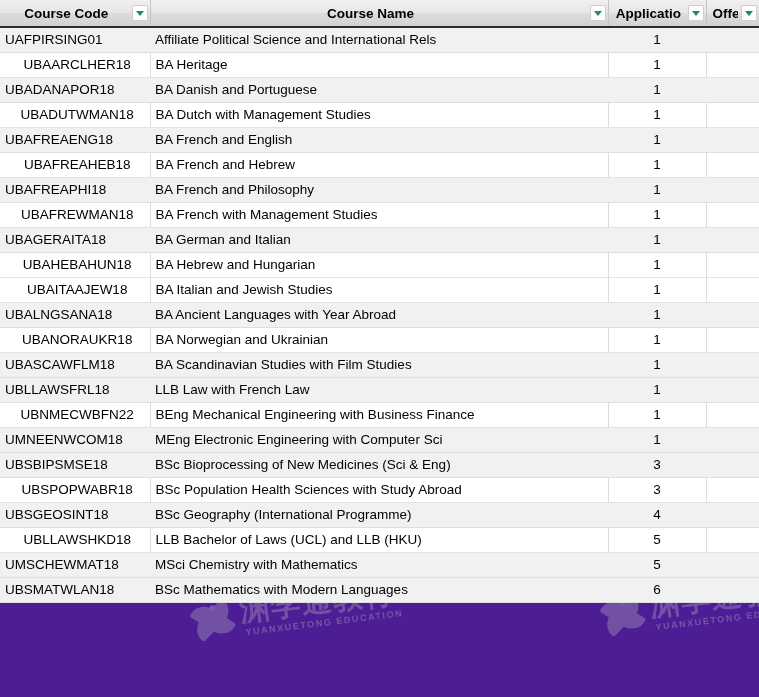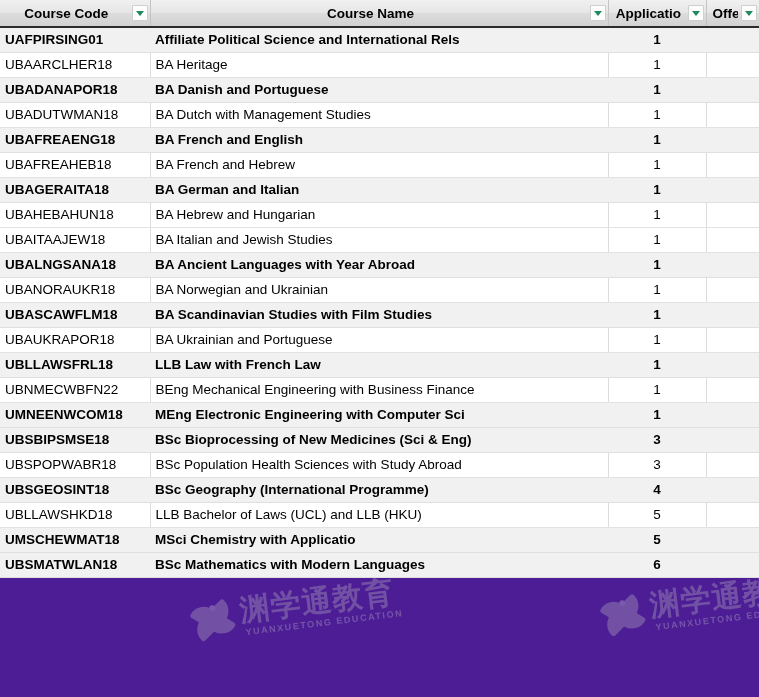--- a/index.html
+++ b/index.html
@@ -169,30 +169,29 @@
     box-sizing: border-box;
   }
   tbody td.num { text-align: center; padding: 0; }
   tbody td.blank { padding: 0; }
 
   
   tbody tr.band td {
     background: #f1f1f1;
     border-top: 1px solid #dfdfdf;
     border-bottom: 1px solid #dfdfdf;
-    font-weight: bold;
   }
   tbody tr.plain td {
     background: #ffffff;
     border-top: 1px solid #e2e2e2;
     border-bottom: 1px solid #e2e2e2;
     border-right: 1px solid #dcdcdc;
   }
   tbody tr.plain td:last-child { border-right: none; }
-  tbody tr.plain td:first-child { border-left: none; }
+  tbody tr.plain td:first-child { border-left: none; text-align: center; }
 
   
   tbody tr:first-child td { border-top: none; }
 </style>
 </head>
 <body>
 
 <div id="sheet">
 
   <div class="wm-layer">
@@ -393,20 +392,32 @@
           <td class="num">1</td>
           <td class="num blank"></td>
         </tr>
         <tr class="plain">
           <td>UBAFREAHEB18</td>
           <td>BA French and Hebrew</td>
           <td class="num">1</td>
           <td class="num blank"></td>
         </tr>
         <tr class="band">
+          <td>UBAFREAPHI18</td>
+          <td>BA French and Philosophy</td>
+          <td class="num">1</td>
+          <td class="num blank"></td>
+        </tr>
+        <tr class="plain">
+          <td>UBAFREWMAN18</td>
+          <td>BA French with Management Studies</td>
+          <td class="num">1</td>
+          <td class="num blank"></td>
+        </tr>
+        <tr class="band">
           <td>UBAGERAITA18</td>
           <td>BA German and Italian</td>
           <td class="num">1</td>
           <td class="num blank"></td>
         </tr>
         <tr class="plain">
           <td>UBAHEBAHUN18</td>
           <td>BA Hebrew and Hungarian</td>
           <td class="num">1</td>
           <td class="num blank"></td>
@@ -425,26 +436,20 @@
         </tr>
         <tr class="plain">
           <td>UBANORAUKR18</td>
           <td>BA Norwegian and Ukrainian</td>
           <td class="num">1</td>
           <td class="num blank"></td>
         </tr>
         <tr class="band">
           <td>UBASCAWFLM18</td>
           <td>BA Scandinavian Studies with Film Studies</td>
-          <td class="num">1</td>
-          <td class="num blank"></td>
-        </tr>
-        <tr class="plain">
-          <td>UBAUKRAPOR18</td>
-          <td>BA Ukrainian and Portuguese</td>
           <td class="num">1</td>
           <td class="num blank"></td>
         </tr>
         <tr class="band">
           <td>UBLLAWSFRL18</td>
           <td>LLB Law with French Law</td>
           <td class="num">1</td>
           <td class="num blank"></td>
         </tr>
         <tr class="plain">
@@ -478,21 +483,21 @@
           <td class="num blank"></td>
         </tr>
         <tr class="plain">
           <td>UBLLAWSHKD18</td>
           <td>LLB Bachelor of Laws (UCL) and LLB (HKU)</td>
           <td class="num">5</td>
           <td class="num blank"></td>
         </tr>
         <tr class="band">
           <td>UMSCHEWMAT18</td>
-          <td>MSci Chemistry with Applicatio</td>
+          <td>MSci Chemistry with Mathematics</td>
           <td class="num">5</td>
           <td class="num blank"></td>
         </tr>
         <tr class="band">
           <td>UBSMATWLAN18</td>
           <td>BSc Mathematics with Modern Languages</td>
           <td class="num">6</td>
           <td class="num blank"></td>
         </tr>
       </tbody>

